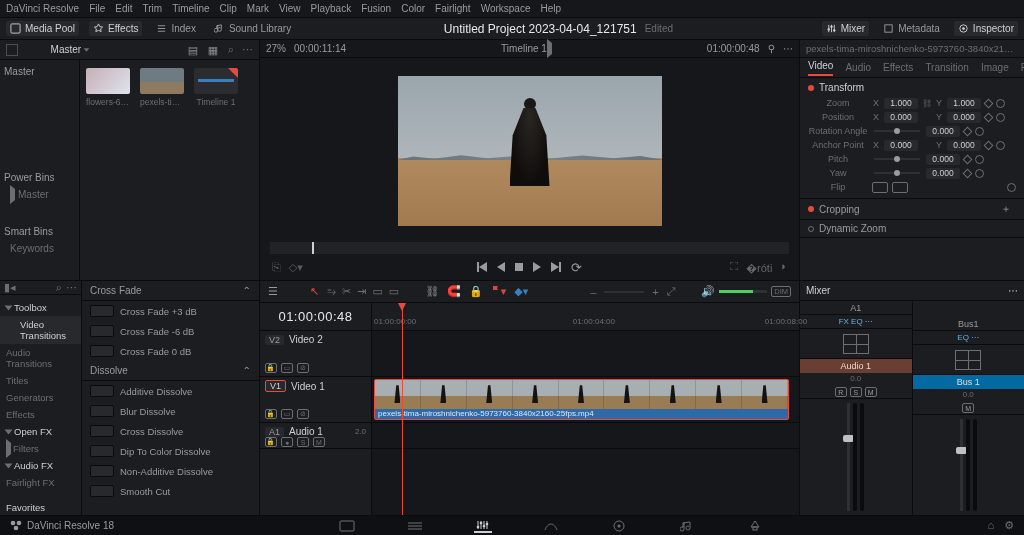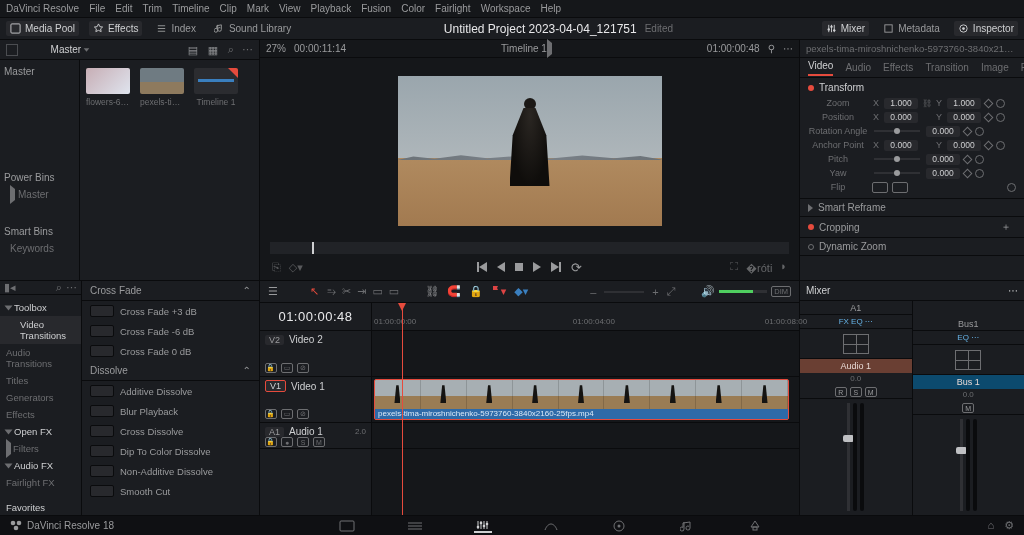--- a/index.html
+++ b/index.html
@@ -149,21 +149,21 @@
   .mx-cols{flex:1;display:flex;}
   .mx-col{flex:1;border-right:1px solid var(--line);display:flex;flex-direction:column;}
   .mx-col:last-child{border-right:none;margin-top:16px;}
   .mx-col .lbl{height:14px;text-align:center;font-size:9px;color:var(--txt1);border-bottom:1px solid var(--line);line-height:14px;}
   .mx-col .fx{height:14px;text-align:center;font-size:8px;color:#66b3e6;border-bottom:1px solid var(--line);line-height:14px;}
   .mx-col .pan{height:30px;border-bottom:1px solid var(--line);display:flex;align-items:center;justify-content:center;}
   .mx-col .pan .grid{width:26px;height:20px;border:1px solid var(--txt2);position:relative;}
   .mx-col .pan .grid::before,.mx-col .pan .grid::after{content:"";position:absolute;background:var(--txt2);} 
   .mx-col .pan .grid::before{left:50%;top:0;bottom:0;width:1px;} .mx-col .pan .grid::after{top:50%;left:0;right:0;height:1px;}
   .mx-col .name{height:14px;text-align:center;font-size:9px;background:#6a3f33;color:#e8d9d4;line-height:14px;}
-  .mx-col.bus .name{background:#0c4a6e;}
+  .mx-col.bus .name{background:#0369a1;}
   .mx-col .val{height:12px;text-align:center;font-size:8px;color:var(--txt2);line-height:12px;}
   .mx-col .btns{height:14px;display:flex;justify-content:center;gap:3px;align-items:center;border-bottom:1px solid var(--line);}
   .mx-col .btns .b{width:12px;height:10px;border:1px solid var(--txt2);border-radius:2px;font-size:7px;color:var(--txt1);text-align:center;line-height:9px;}
   .mx-col .fader{flex:1;display:flex;justify-content:center;gap:3px;padding:4px 0;position:relative;}
   .mx-col .meter{width:4px;background:var(--line);position:relative;border-radius:2px;}
   .mx-col .slot{width:3px;background:var(--bg4);position:relative;}
   .mx-col .slot .cap{position:absolute;left:-4px;width:11px;height:7px;background:#bfc0c3;border-radius:2px;top:30%;}
 
   
   .vol{display:flex;align-items:center;gap:4px;}
@@ -422,24 +422,20 @@
           <span class="rst"></span>
         </div>
       <div class="prop">
           <span class="lbl">Flip</span>
           <span style="width:16px;height:11px;border:1px solid var(--txt2);border-radius:2px"></span>
           <span style="width:16px;height:11px;border:1px solid var(--txt2);border-radius:2px"></span>
           <span style="flex:1"></span>
           <span class="rst"></span>
         </div>
     </div>
-    <div class="insp-row">
-        <span class="chev"></span>
-        <span>Smart Reframe</span>
-      </div>
     <div class="insp-row">
         <span class="dot" style="width:6px;height:6px;border-radius:50%;background:var(--accent-red)"></span>
         <span>Cropping</span>
         <span style="flex:1"></span>
         <span>＋</span>
         <span class="rst"></span>
       </div>
     <div class="insp-row">
         <span style="width:6px;height:6px;border-radius:50%;border:1px solid var(--txt2)"></span>
         <span>Dynamic Zoom</span>
@@ -500,21 +496,21 @@
       <div class="cat">
           <span>Dissolve</span>
           <span>⌃</span>
         </div>
       <div class="fx-item">
           <span class="sw"></span>
           <span class="nm">Additive Dissolve</span>
         </div>
       <div class="fx-item">
           <span class="sw"></span>
-          <span class="nm">Blur Playback</span>
+          <span class="nm">Blur Dissolve</span>
         </div>
       <div class="fx-item">
           <span class="sw"></span>
           <span class="nm">Cross Dissolve</span>
         </div>
       <div class="fx-item">
           <span class="sw"></span>
           <span class="nm">Dip To Color Dissolve</span>
         </div>
       <div class="fx-item">

